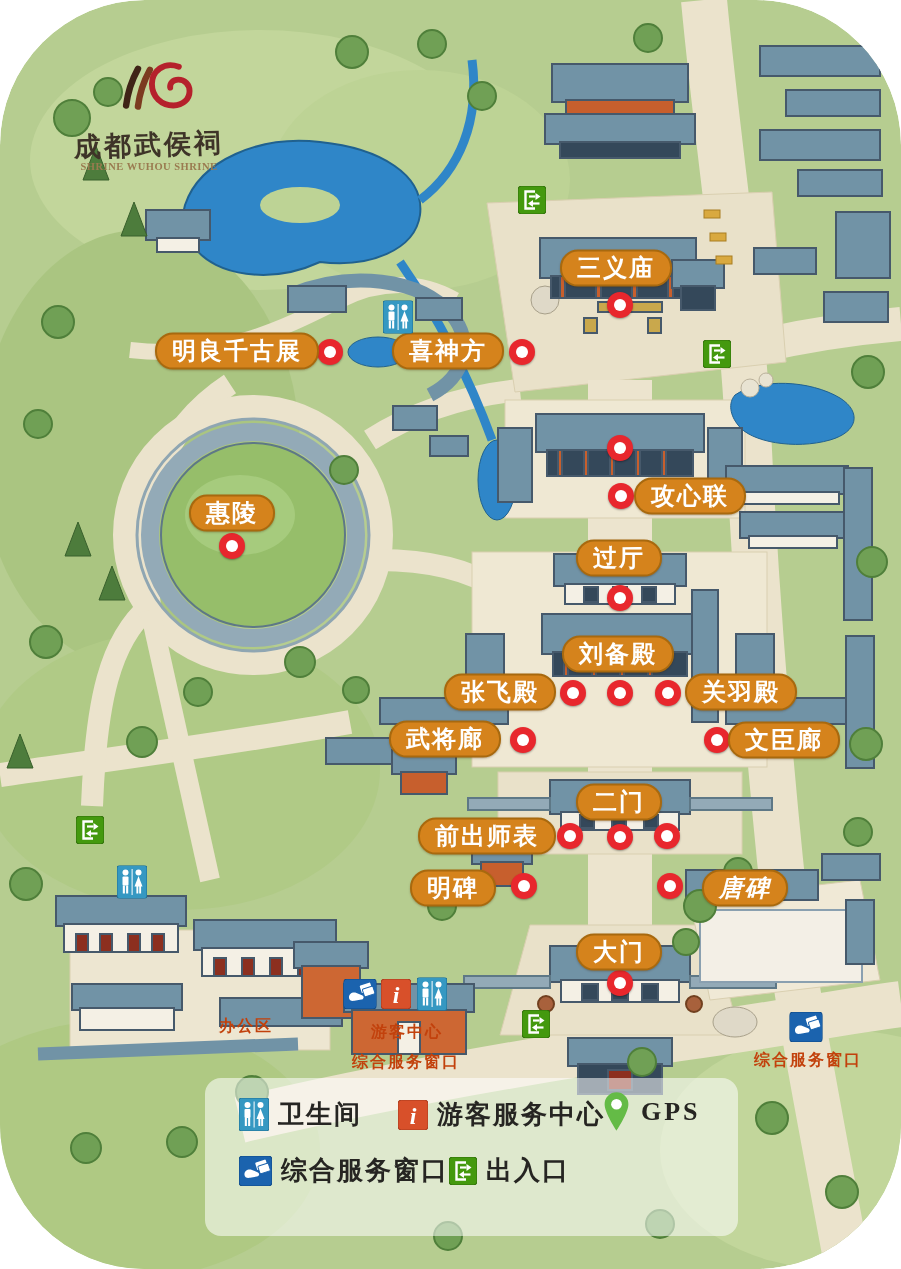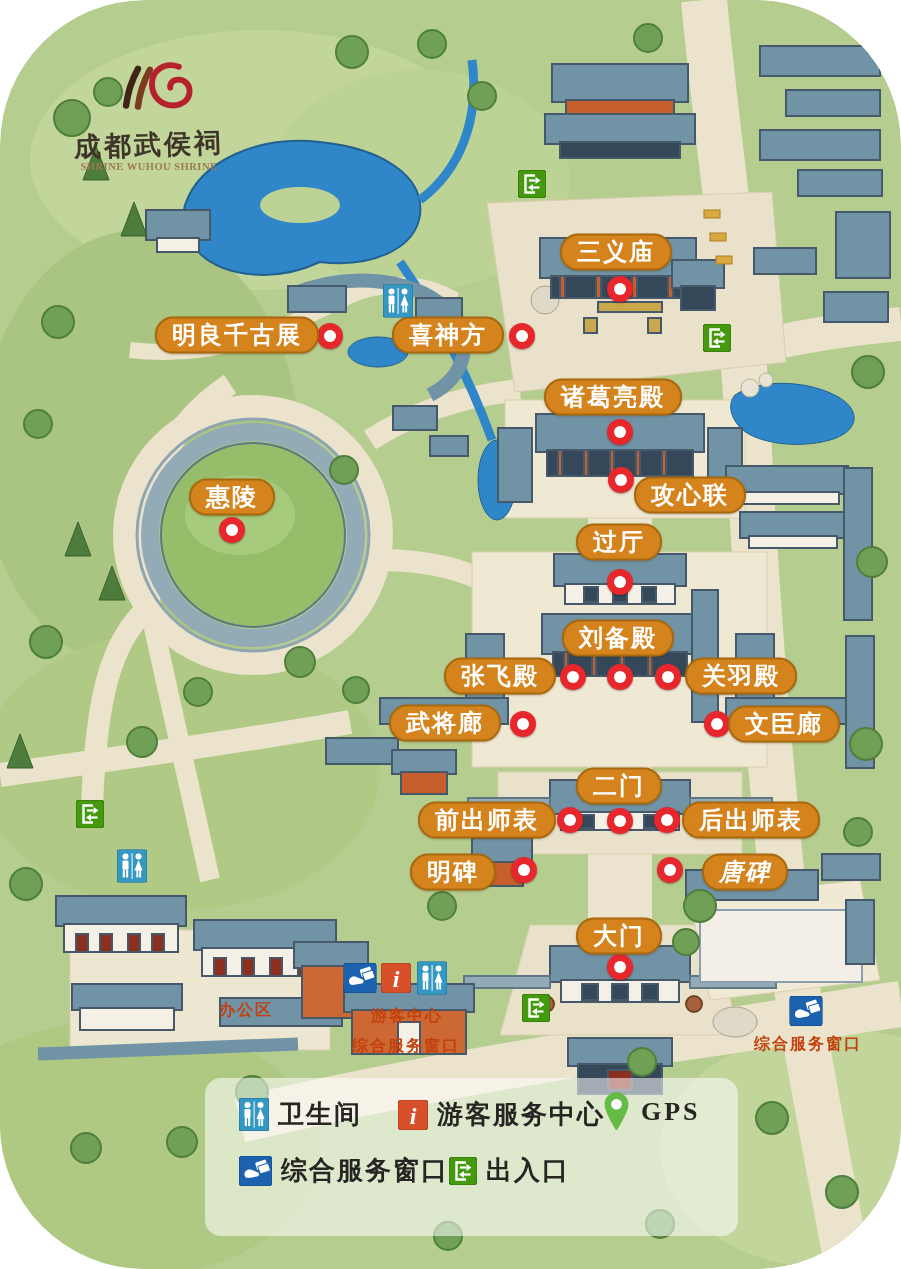--- a/index.html
+++ b/index.html
@@ -1,20 +1,20 @@
 <!DOCTYPE html>
 <html><head>
 <meta charset="utf-8">
 <style>
   *{margin:0;padding:0;box-sizing:border-box}
   html,body{background:#fff}
   .page{position:relative;width:901px;height:1269px;background:#fff;overflow:hidden;
         font-family:"Liberation Serif","DejaVu Serif",serif}
   #map-art{position:absolute;left:0;top:0}
-  #overlay{position:absolute;left:0;top:0;width:901px;height:1053px}
+  #overlay{position:absolute;left:0;top:16px;width:901px;height:1053px}
 
   .pill{position:absolute;transform:translate(-50%,-50%);background:#d5831c;
         border:2px solid #a8690e;border-radius:18px;color:#fff;font-weight:bold;
         font-size:24px;letter-spacing:2px;padding:2px 15px;white-space:nowrap;
         line-height:1.2;text-align:center;box-shadow:0 1px 2px rgba(70,35,0,.3)}
   .marker{position:absolute;width:26px;height:26px;transform:translate(-50%,-50%);
         background:#e8272d;border-radius:50%;box-shadow:0 1px 2px rgba(0,0,0,.35)}
   .marker::after{content:"";position:absolute;left:7px;top:7px;width:12px;height:12px;
         background:#fff;border-radius:50%}
 
@@ -301,32 +301,30 @@
       <div class="marker" style="left: 717px; top: 724px;"></div>
       <div class="marker" style="left: 620px; top: 821px;"></div>
       <div class="marker" style="left: 570px; top: 820px;"></div>
       <div class="marker" style="left: 667px; top: 820px;"></div>
       <div class="marker" style="left: 524px; top: 870px;"></div>
       <div class="marker" style="left: 670px; top: 870px;"></div>
       <div class="marker" style="left: 620px; top: 967px;"></div>
       <div class="pill" style="left: 616px; top: 252px;">三义庙</div>
       <div class="pill" style="left: 237px; top: 335px;">明良千古展</div>
       <div class="pill" style="left: 448px; top: 335px;">喜神方</div>
-      <div class="pill" style="left: 613px; top: 397px;">诸葛亮殿</div>
-      <div class="pill" style="left: 690px; top: 480px; margin-top: 15px;">攻心联</div>
+      <div class="pill" style="left: 690px; top: 480px;">攻心联</div>
       <div class="pill" style="left: 232px; top: 497px;">惠陵</div>
       <div class="pill" style="left: 619px; top: 542px;">过厅</div>
       <div class="pill" style="left: 618px; top: 638px;">刘备殿</div>
       <div class="pill" style="left: 500px; top: 676px;">张飞殿</div>
       <div class="pill" style="left: 741px; top: 676px;">关羽殿</div>
       <div class="pill" style="left: 445px; top: 723px;">武将廊</div>
       <div class="pill" style="left: 784px; top: 724px;">文臣廊</div>
       <div class="pill" style="left: 619px; top: 786px;">二门</div>
       <div class="pill" style="left: 487px; top: 820px;">前出师表</div>
-      <div class="pill" style="left: 751px; top: 820px;">后出师表</div>
       <div class="pill" style="left: 453px; top: 872px;">明碑</div>
       <div class="pill" style="left: 745px; top: 872px; font-style: italic;">唐碑</div>
       <div class="pill" style="left: 619px; top: 936px;">大门</div>
       <span class="micon t-exit" style="left: 532px; top: 184px;"><svg viewBox="0 0 28 28" width="100%" height="100%">
           <rect width="28" height="28" rx="3.5" fill="#44990e" stroke="#2f6e08"></rect>
           <path d="M17 5.5 H 7.5 V 22.5 H 17" fill="none" stroke="#fff" stroke-width="2.4"></path>
           <path d="M11 10.5 H 17.5" stroke="#fff" stroke-width="2.2"></path>
           <path d="M17.5 7 L22.5 10.5 L17.5 14 Z" fill="#fff"></path>
           <path d="M21.5 17.5 H 15" stroke="#fff" stroke-width="2.2"></path>
           <path d="M15 14 L10 17.5 L15 21 Z" fill="#fff"></path>

